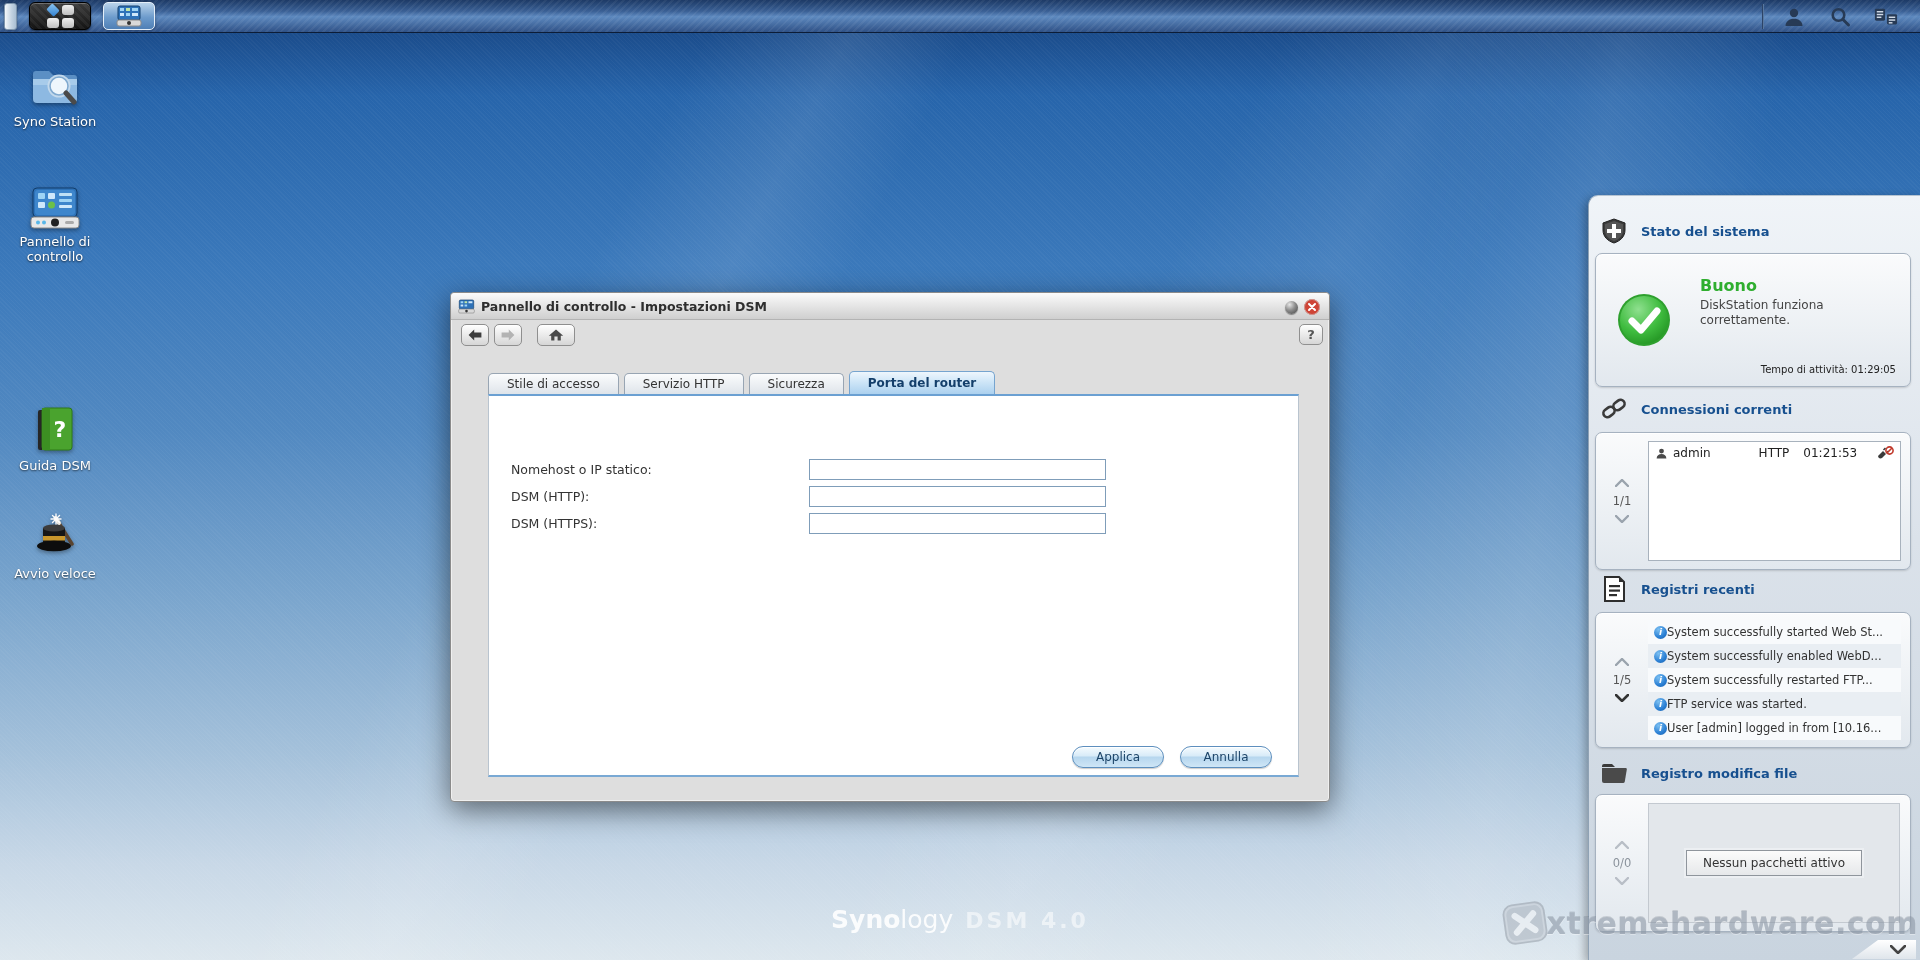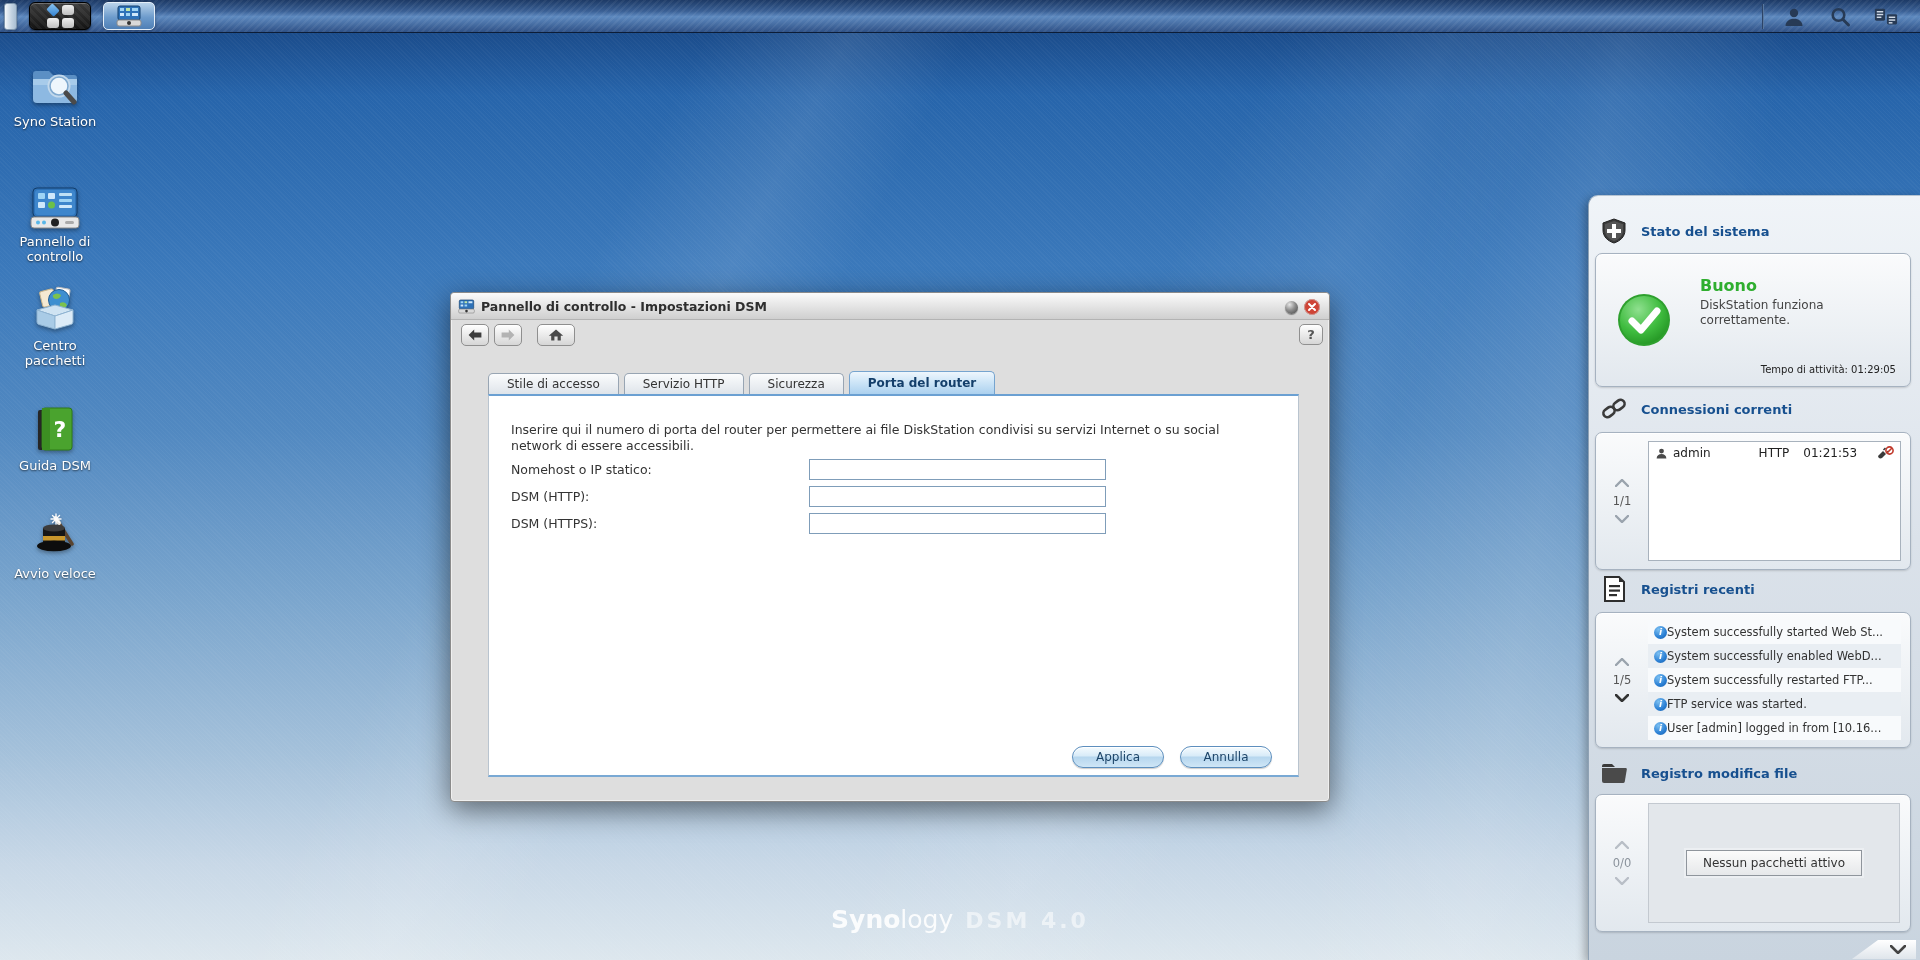--- a/index.html
+++ b/index.html
@@ -281,34 +281,20 @@
         <rect x="2" y="31" width="48" height="11" rx="3" fill="#e8e8e8" stroke="#8a8a8a"></rect>
         <circle cx="9" cy="36.5" r="2" fill="#59b7e8"></circle>
           <circle cx="15" cy="36.5" r="2" fill="#59b7e8"></circle>
         <circle cx="26" cy="36.5" r="4" fill="#222"></circle>
         <rect x="36" y="35" width="9" height="3" rx="1.5" fill="#aaa"></rect>
       </svg>
     </div>
     <div class="lbl">Pannello di controllo</div>
   </div>
 
-  <div class="desk-icon" style="top:282px">
-    <div class="art">
-      <svg width="52" height="50" viewBox="0 0 52 50">
-        <rect x="12" y="6" width="14" height="16" rx="2" fill="#f4e9d2" stroke="#c9b68e" transform="rotate(-14 19 14)"></rect>
-        <rect x="26" y="4" width="14" height="16" rx="2" fill="#fdfdfd" stroke="#c0c0c0" transform="rotate(10 33 12)"></rect>
-        <circle cx="30" cy="16" r="10.5" fill="#3e8fd0" stroke="#1f5e96"></circle>
-        <path d="M24 11 q4-3 8 0 q-1 4 -5 4 q-4-1-3-4z M31 19 q5-2 7 2 q-2 4-6 3 q-2-2-1-5z" fill="#7cc24e"></path>
-        <path d="M8 26 l18-5 18 5-18 6z" fill="#cfe3f2" stroke="#8fb4d2"></path>
-        <path d="M8 26 v12 q0 2 2 2.5 l16 4.5 v-13z" fill="#a9cbe6" stroke="#8fb4d2"></path>
-        <path d="M44 26 v12 q0 2-2 2.5 l-16 4.5 v-13z" fill="#dcebf7" stroke="#8fb4d2"></path>
-      </svg>
-    </div>
-    <div class="lbl">Centro pacchetti</div>
-  </div>
 
   <div class="desk-icon" style="top:402px">
     <div class="art">
       <svg width="46" height="48" viewBox="0 0 46 48">
         <rect x="6" y="4" width="8" height="40" rx="2" fill="#262626"></rect>
         <rect x="10" y="2" width="30" height="42" rx="3" fill="#4aa32e"></rect>
         <rect x="10" y="2" width="30" height="42" rx="3" fill="none" stroke="#2e7a18"></rect>
         <path d="M10 2 h8 v42 h-8z" fill="#3c8f22"></path>
         <text x="28" y="31" font-size="22" font-weight="bold" fill="#fff" text-anchor="middle" font-family="DejaVu Sans, sans-serif">?</text>
       </svg>
@@ -379,21 +365,20 @@
     </div>
 
     <div class="tabstrip">
       <div class="tab">Stile di accesso</div>
       <div class="tab">Servizio HTTP</div>
       <div class="tab">Sicurezza</div>
       <div class="tab active">Porta del router</div>
     </div>
 
     <div class="panel">
-      <div class="desc">Inserire qui il numero di porta del router per permettere ai file DiskStation condivisi su servizi Internet o su social network di essere accessibili.</div>
 
       <div class="frow" style="top:62px">
         <label>Nomehost o IP statico:</label>
         <input class="txt" value="" style="">
       </div>
       <div class="frow" style="top:89px">
         <label>DSM (HTTP):</label>
         <input class="txt" value="" style="">
       </div>
       <div class="frow" style="top:116px">
@@ -554,14 +539,22 @@
       <svg width="16" height="9" viewBox="0 0 16 9">
         <path d="M1 1 L8 8 L15 1" fill="none" stroke="#444" stroke-width="2.6" stroke-linecap="round"></path>
       </svg>
     </div>
   </div>
 
   <div class="branding">
     <span class="b1">Syno</span><span class="b2">logy</span><span class="b3">DSM 4.0</span>
   </div>
 
+  <div class="watermark">
+    <svg class="wm-badge" viewBox="0 0 60 50">
+      <rect x="8" y="4" width="44" height="42" rx="10" fill="#c6ccd4" stroke="#9aa2ac" stroke-width="2"></rect>
+      <rect x="11" y="7" width="38" height="36" rx="8" fill="#aeb6c0"></rect>
+      <path d="M20 16 L40 34 M40 16 L20 34" stroke="#f2f4f6" stroke-width="7" stroke-linecap="round"></path>
+    </svg>
+    <span class="wm-text">xtremehardware.com</span>
+  </div>
 
 </div>
 
 </body></html>

